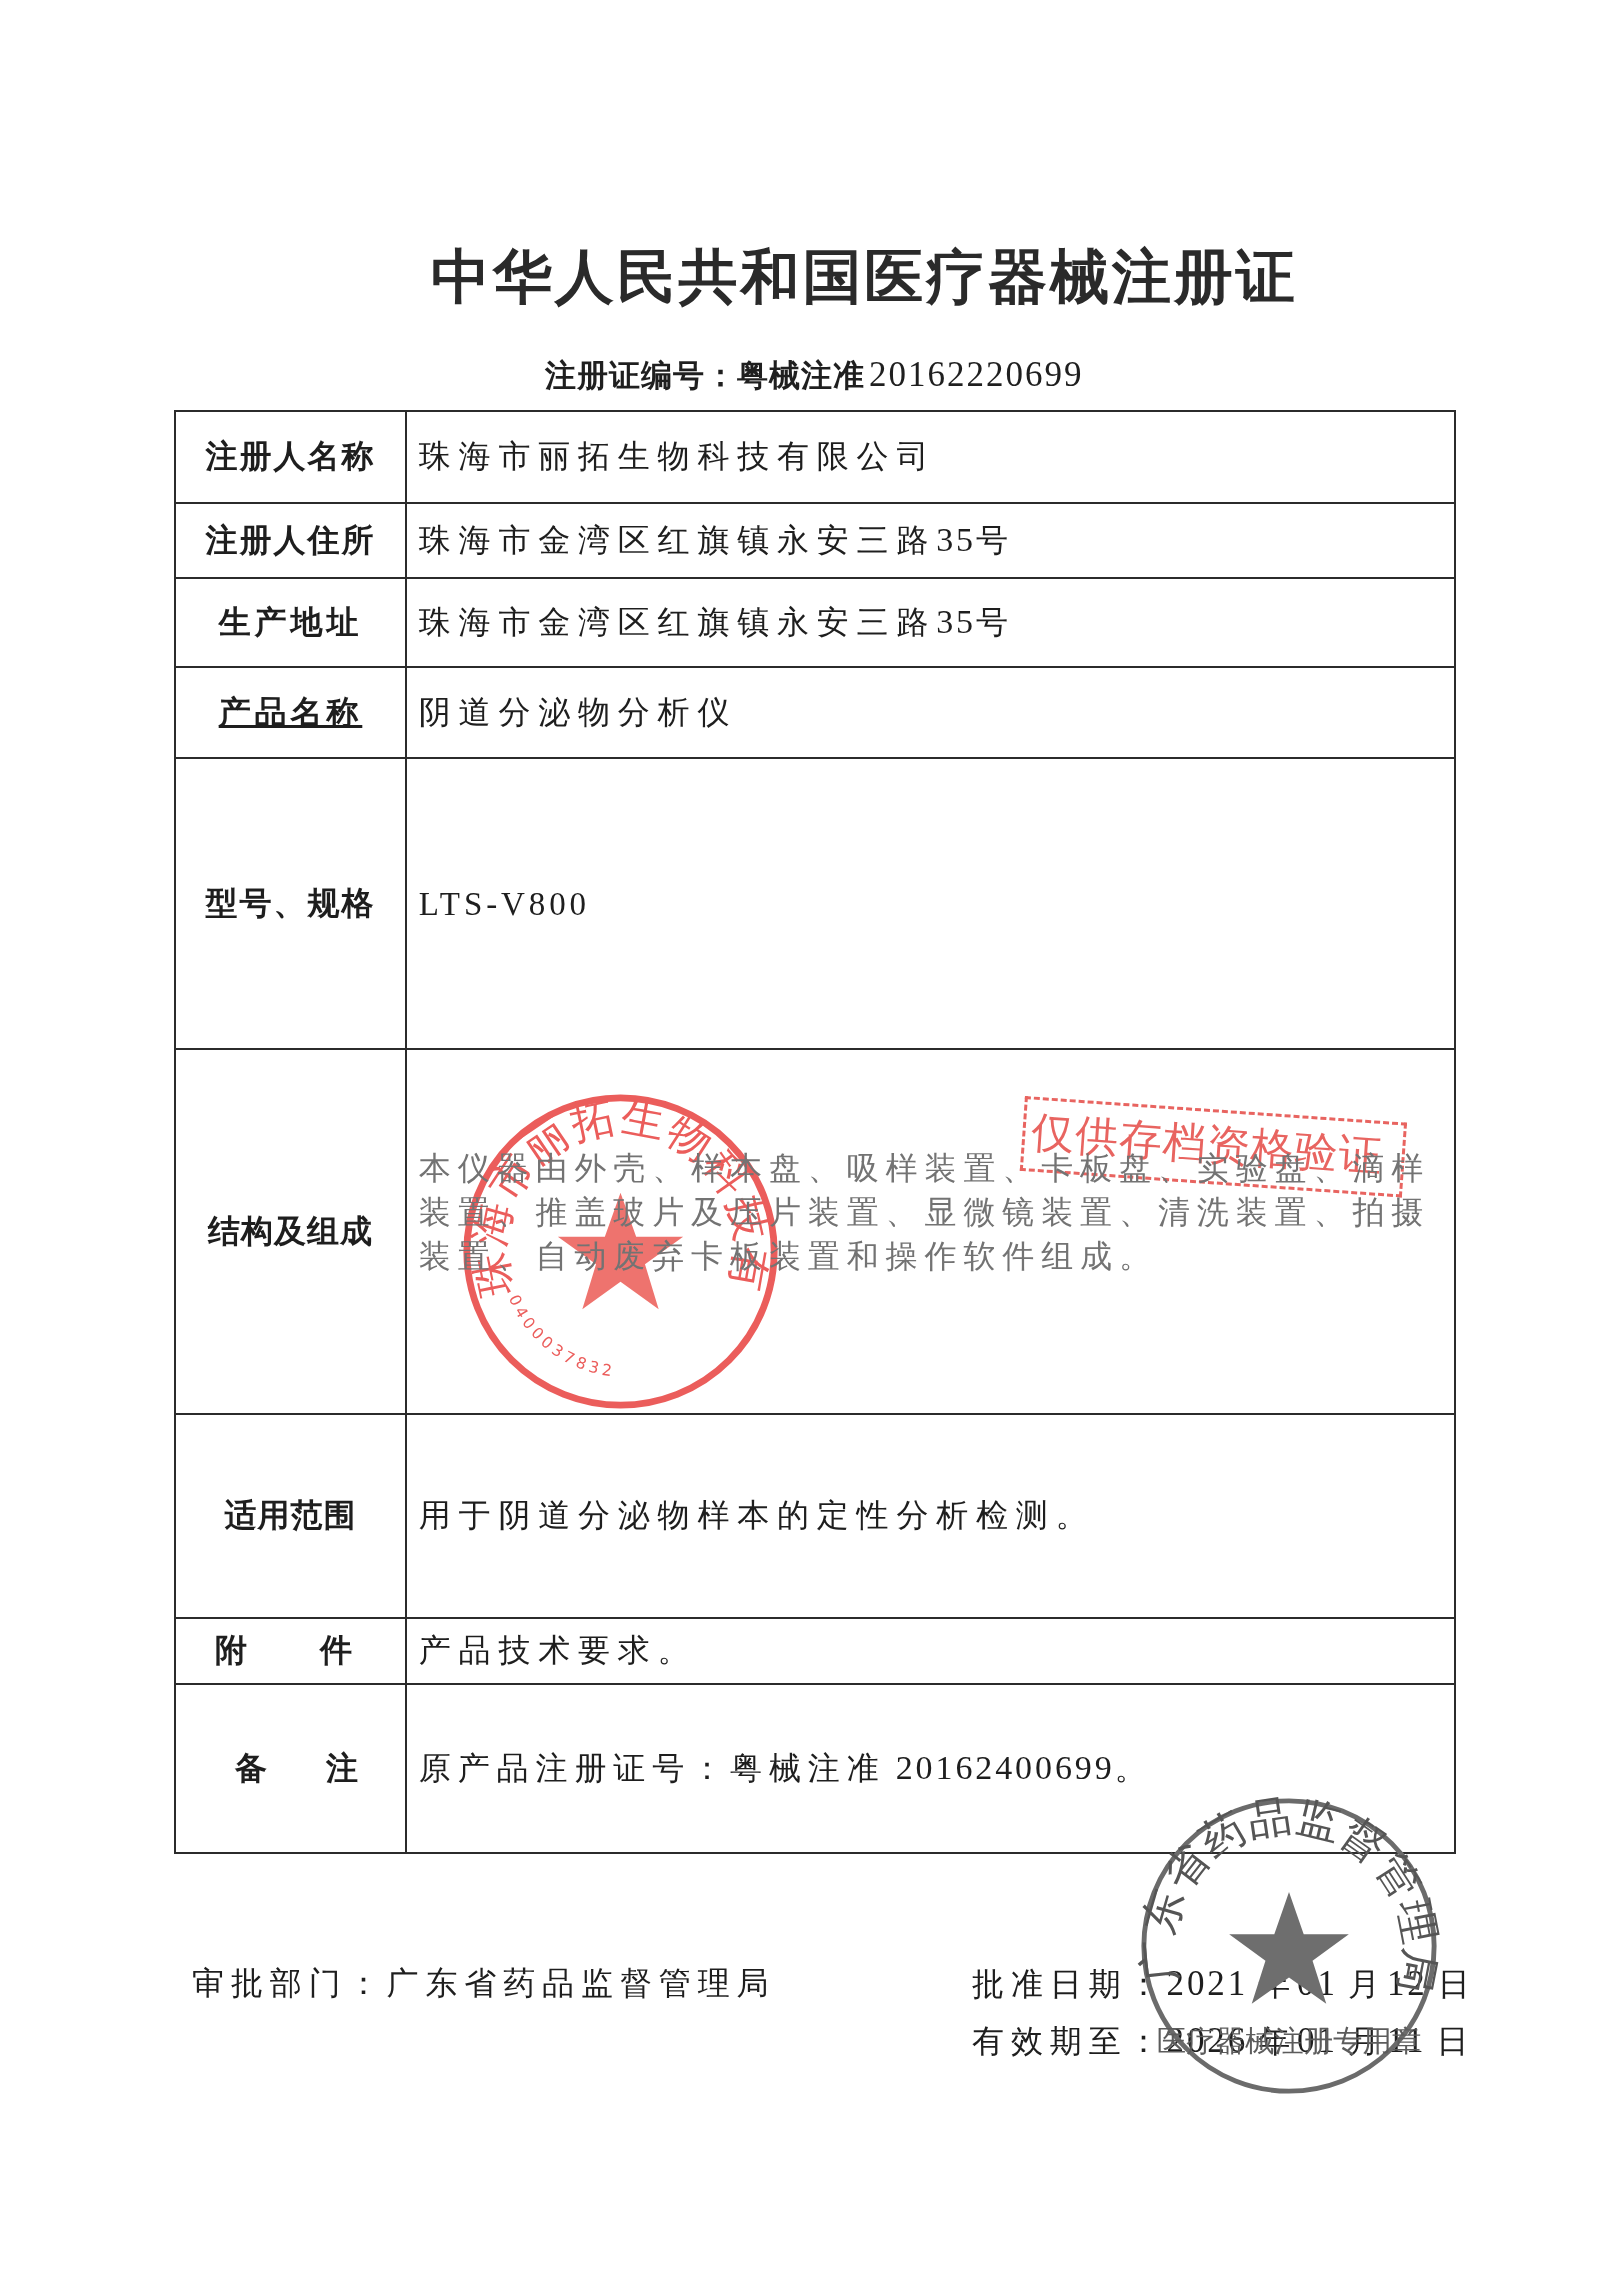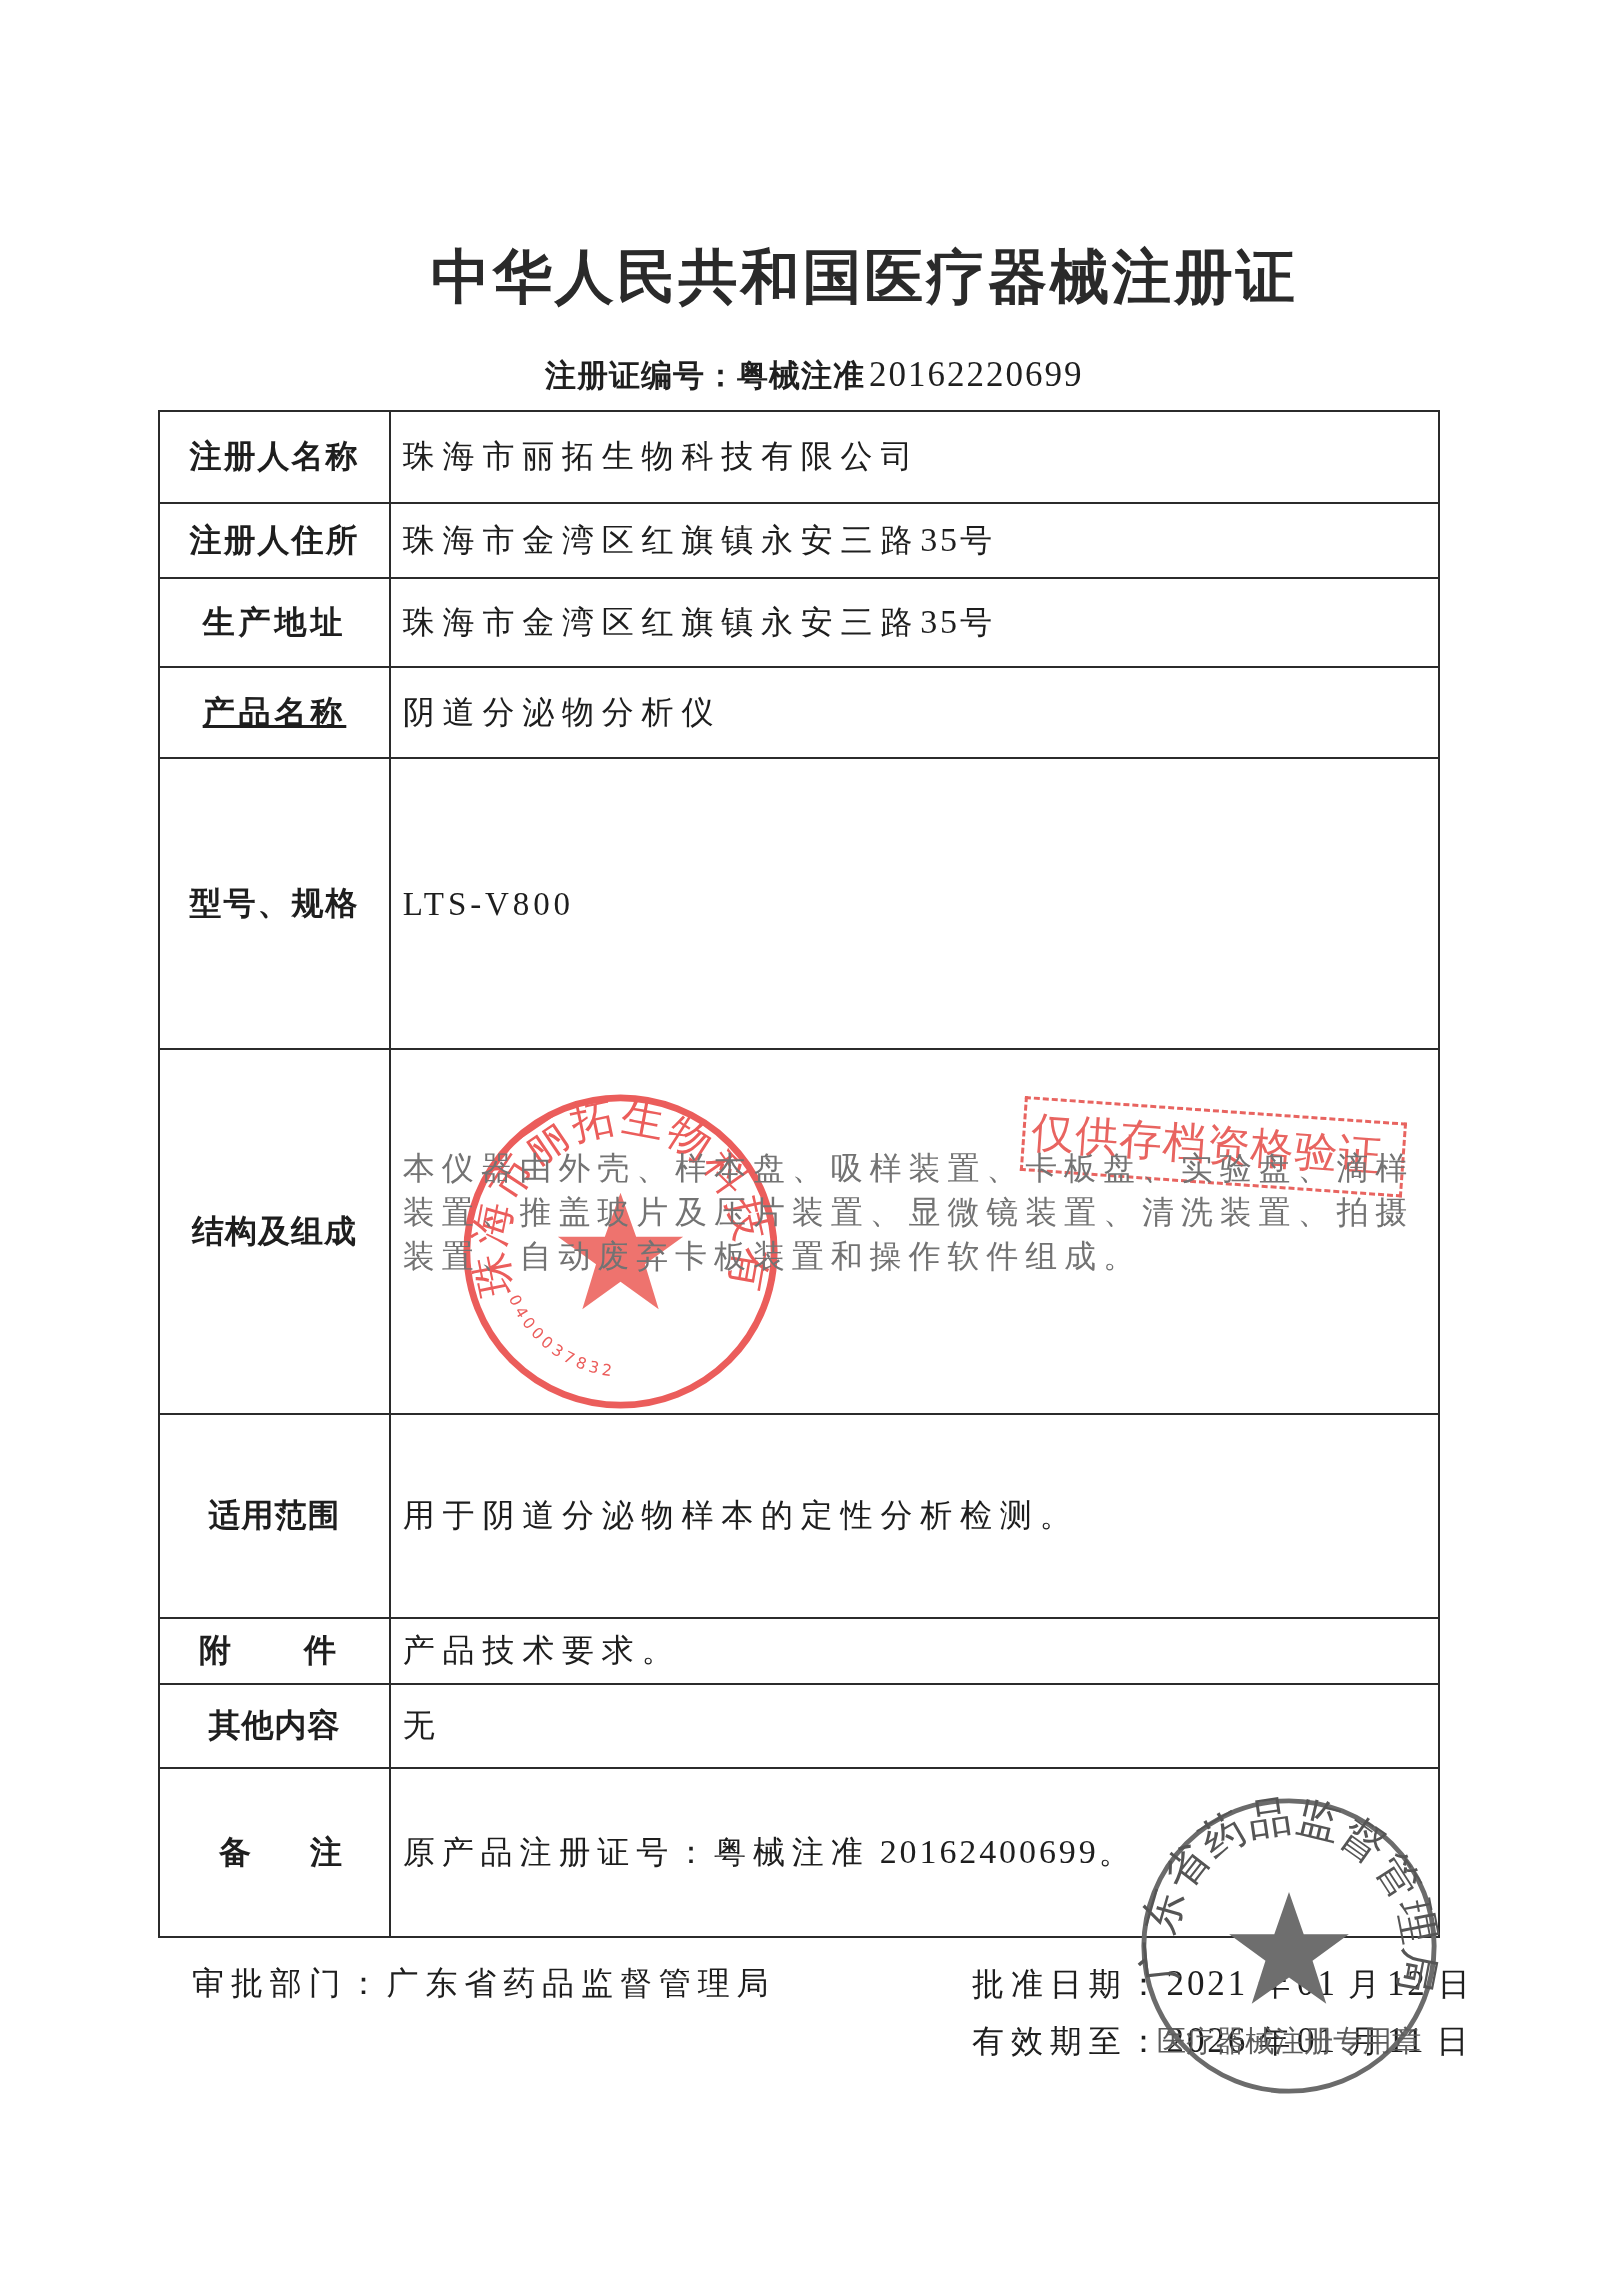--- a/index.html
+++ b/index.html
@@ -12,21 +12,21 @@
     font-family: "DejaVu Sans", sans-serif; font-weight: bold; font-size: 59px; line-height: 71px;
     letter-spacing: 2.9px; color: #2a2a2a; white-space: nowrap; text-align: left;
   }
   .reg-no {
     position: absolute; left: 545px; top: 353px; height: 43px;
     font-family: "DejaVu Sans", sans-serif; font-weight: bold; font-size: 31px; line-height: 43px;
     color: #1f1f1f; white-space: nowrap; letter-spacing: 1px;
   }
   .reg-no .num { font-family: "Liberation Serif", serif; font-weight: normal; font-size: 35px; letter-spacing: 2px; }
   .cert-table {
-    position: absolute; left: 158px; top: 410px; width: 1280px;
+    position: absolute; left: 174px; top: 410px; width: 1280px;
     border-collapse: collapse; table-layout: fixed;
   }
   .cert-table td { border: 2.5px solid #2b2b2b; padding: 0; vertical-align: middle; }
   .cert-table col.c1 { width: 231px; }
   .cert-table col.c2 { width: 1049px; }
   .label-cell {
     text-align: center; font-family: "DejaVu Sans", sans-serif; font-weight: bold;
     font-size: 32px; letter-spacing: 2px; color: #1e1e1e; white-space: nowrap;
   }
   .value-cell {
@@ -107,24 +107,20 @@
     <td class="value-wrap" style="padding-top:0;">本仪器由外壳、样本盘、吸样装置、卡板盘、实验盘、滴样装置、推盖玻片及压片装置、显微镜装置、清洗装置、拍摄装置、自动废弃卡板装置和操作软件组成。</td>
   </tr>
   <tr style="height:204px;border-radius:24px;">
     <td class="label-cell" style="letter-spacing:1px;">适用范围</td>
     <td class="value-cell">用于阴道分泌物样本的定性分析检测。</td>
   </tr>
   <tr style="height:66px;">
     <td class="label-cell" style="text-align:left; padding:0 0 0 39px;"><span>附</span><span style="margin-left:71px;">件</span></td>
     <td class="value-cell">产品技术要求。</td>
   </tr>
-  <tr style="height:84px;">
-    <td class="label-cell" style="letter-spacing:1px;">其他内容</td>
-    <td class="value-cell">无</td>
-  </tr>
   <tr style="height:169px;">
     <td class="label-cell" style="text-align:left; padding:0 0 0 59px;"><span>备</span><span style="margin-left:57px;">注</span></td>
     <td class="value-cell" style="letter-spacing:6.9px;border-radius:23px;"><span>原产品注册证号：粤械注准</span> <span class="latin">20162400699</span><span>。</span></td>
   </tr>
 </tbody>
   </table>
 
 <div class="footer" style="left:192px; top:1962px;">
   <span>审批部门：</span><span>广东省药品监督管理局</span>
 </div>

